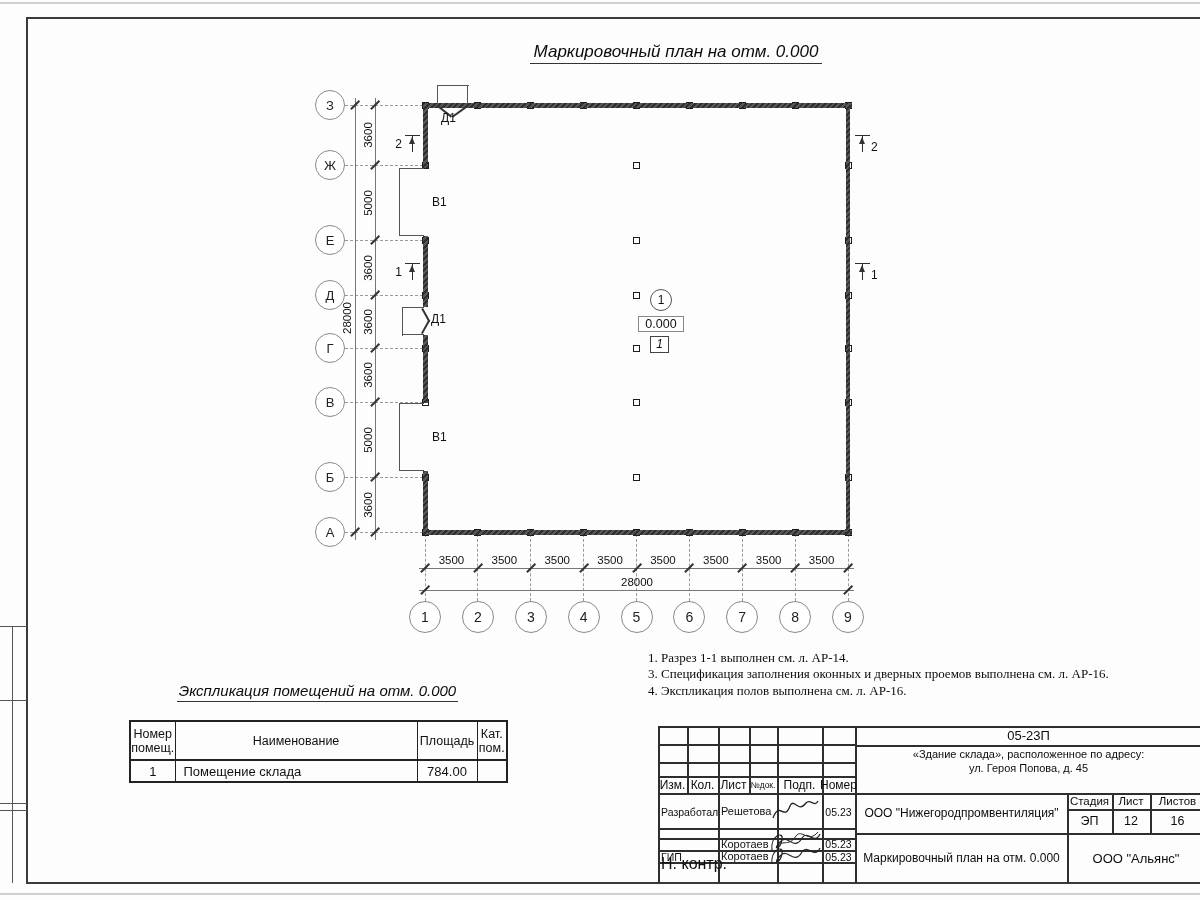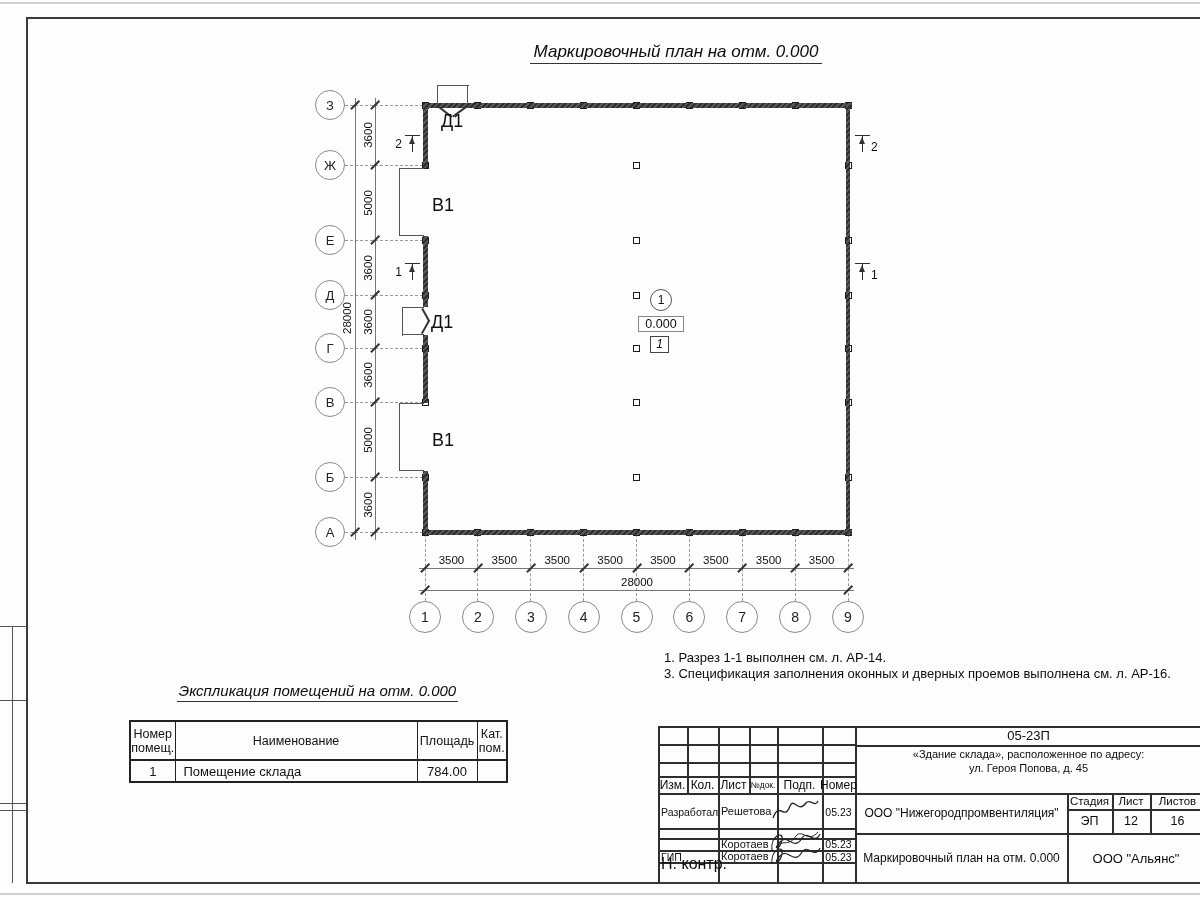--- a/index.html
+++ b/index.html
@@ -16,21 +16,21 @@
   .dimline-h{background:#777;height:1px;}
   .dimline-v{background:#777;width:1px;}
   .wall{background:repeating-linear-gradient(135deg,#2f2f2f 0 2px,#575757 2px 4px);}
   .axis-circle{border:1px solid #8a8a8a;border-radius:50%;background:#fff;display:flex;
                align-items:center;justify-content:center;font-size:13px;color:#222;}
   .marker{width:7px;height:7px;border:1.4px solid #1c1c1c;background:#fff;}
   .tick{width:12px;height:1.6px;background:#333;transform:rotate(-45deg);}
   .dim-rot{transform:rotate(-90deg);text-align:center;font-size:11.5px;color:#111;height:16px;line-height:16px;}
   .dim-txt{text-align:center;font-size:11.5px;color:#111;}
   .chev{height:1.5px;background:#333;transform-origin:0 0;}
-  .lbl{font-size:18px;color:#111;}
+  .lbl{font-size:12px;color:#111;}
   .main-title{font-style:italic;font-size:17px;text-align:center;color:#0c0c0c;}
   .main-title span{border-bottom:1.4px solid #333;padding:0 4px 2px;}
   .sub-title{font-style:italic;font-size:15px;text-align:center;color:#0c0c0c;}
   .sub-title span{border-bottom:1.3px solid #333;padding:0 2px 2px;}
   .notes{font-size:13px;line-height:16.3px;color:#0c0c0c;white-space:nowrap;}
   table.expl{border-collapse:collapse;table-layout:fixed;}
   table.expl td{border:1.2px solid #222;font-size:13px;padding:0;vertical-align:middle;}
   table.expl tr.hdr td{font-size:12.5px;text-align:center;border-bottom:2px solid #222;white-space:pre-line;line-height:14px;}
   table.expl{border:2px solid #222;padding-left:18px;}
   .tb-text{display:flex;align-items:center;justify-content:center;text-align:center;color:#0c0c0c;border-radius:9px;}
@@ -221,23 +221,24 @@
 <div class="abs hline" style="left:855px;top:134.5px;width:15px;"></div>
 <div class="abs vline" style="left:861.6px;top:134.5px;height:17px;"></div>
 <div class="abs arrow-up" style="left:858.9px;top:137px;"></div>
 <div class="abs sec-num" style="left:871px;top:140px;">2</div>
 
 <div class="abs hline" style="left:855px;top:262.5px;width:15px;"></div>
 <div class="abs vline" style="left:861.6px;top:262.5px;height:17px;"></div>
 <div class="abs arrow-up" style="left:858.9px;top:265px;"></div>
 <div class="abs sec-num" style="left:871px;top:268px;">1</div>
 
-<div class="abs notes" style="left:664px;top:650px;">
+<div class="abs notes" style="left:648px;top:650px;font-family:Liberation Serif, serif;">
   <div>1. Разрез 1-1 выполнен см. л. АР-14.</div>
   <div>3. Спецификация заполнения оконных и дверных проемов выполнена см. л. АР-16.</div>
+  <div>4. Экспликация полов выполнена см. л. АР-16.</div>
 </div>
 
 <div class="abs sub-title" style="left:129px;top:682px;width:377px;">
   <span>Экспликация помещений на отм. 0.000</span>
 </div>
 <table class="expl abs" style="left:129px;top:720px;width:377px;">
   <colgroup>
       <col style="width:45px">
       <col style="width:242px">
       <col style="width:60px">

